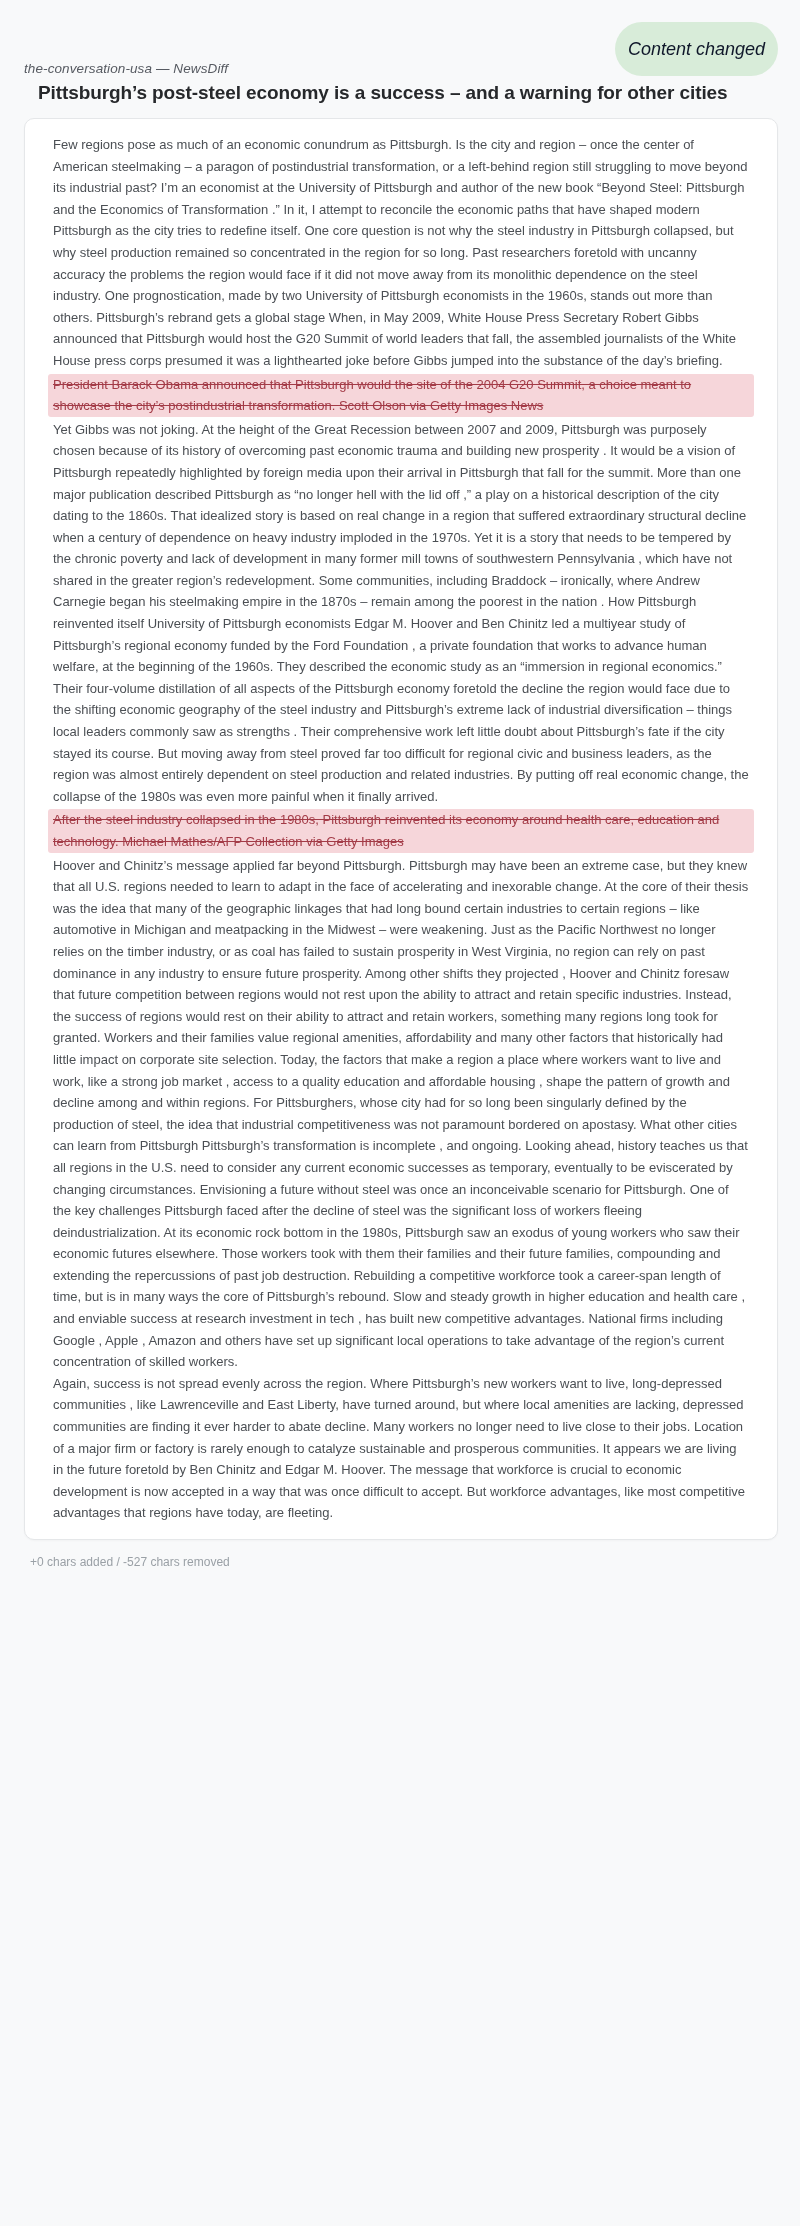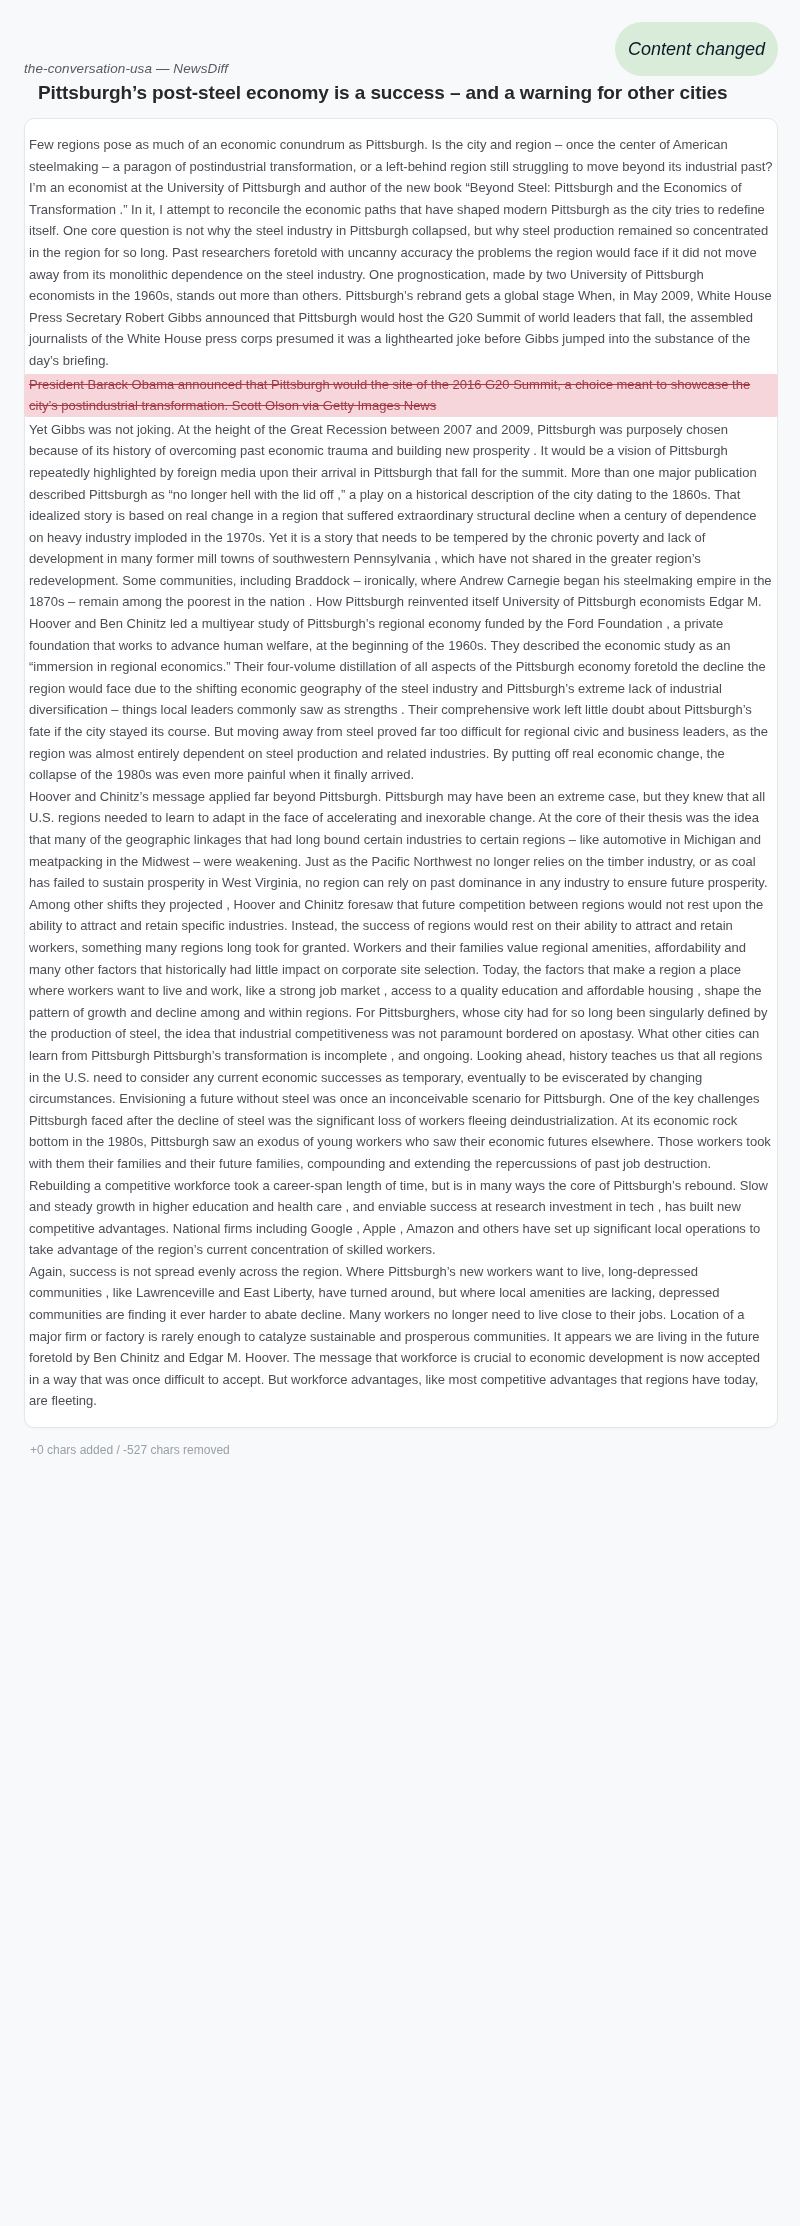--- a/index.html
+++ b/index.html
@@ -41,21 +41,21 @@
     font-size: 19px;
     font-weight: 700;
     color: #26282b;
     margin: 0 0 14px 14px;
     letter-spacing: -0.1px;
   }
   .diff-card {
     background: #ffffff;
     border: 1px solid #e5e7e9;
     border-radius: 10px;
-    padding: 15px 4px;
+    padding: 15px 28px;
     box-shadow: 0 1px 2px rgba(0,0,0,0.03);
   }
   .diff-card .diff-paragraph {
     margin: 0;
     font-size: 13px;
     line-height: 21.6px;
     color: #4b4f54;
   }
   .removed-block {
     background: #f6d6da;
@@ -80,21 +80,22 @@
 
   <div class="header-row">
     <span class="source-label">the-conversation-usa — NewsDiff</span>
     <span class="status-badge">Content changed</span>
   </div>
 
   <h1 class="page-title">Pittsburgh’s post-steel economy is a success – and a warning for other cities</h1>
 
   <div class="diff-card">
     <p class="diff-paragraph">Few regions pose as much of an economic conundrum as Pittsburgh. Is the city and region – once the center of American steelmaking – a paragon of postindustrial transformation, or a left-behind region still struggling to move beyond its industrial past? I’m an economist at the University of Pittsburgh and author of the new book “Beyond Steel: Pittsburgh and the Economics of Transformation .” In it, I attempt to reconcile the economic paths that have shaped modern Pittsburgh as the city tries to redefine itself. One core question is not why the steel industry in Pittsburgh collapsed, but why steel production remained so concentrated in the region for so long. Past researchers foretold with uncanny accuracy the problems the region would face if it did not move away from its monolithic dependence on the steel industry. One prognostication, made by two University of Pittsburgh economists in the 1960s, stands out more than others. Pittsburgh’s rebrand gets a global stage When, in May 2009, White House Press Secretary Robert Gibbs announced that Pittsburgh would host the G20 Summit of world leaders that fall, the assembled journalists of the White House press corps presumed it was a lighthearted joke before Gibbs jumped into the substance of the day’s briefing.</p>
-    <div class="removed-block">President Barack Obama announced that Pittsburgh would the site of the 2016 G20 Summit, a choice meant to showcase the city’s postindustrial transformation. Scott Olson via Getty Images News</div>
+    <div class="removed-block">President Barack Obama announced that Pittsburgh would the site of the 2004 G20 Summit, a choice meant to showcase the city’s postindustrial transformation. Scott Olson via Getty Images News</div>
     <p class="diff-paragraph">Yet Gibbs was not joking. At the height of the Great Recession between 2007 and 2009, Pittsburgh was purposely chosen because of its history of overcoming past economic trauma and building new prosperity . It would be a vision of Pittsburgh repeatedly highlighted by foreign media upon their arrival in Pittsburgh that fall for the summit. More than one major publication described Pittsburgh as “no longer hell with the lid off ,” a play on a historical description of the city dating to the 1860s. That idealized story is based on real change in a region that suffered extraordinary structural decline when a century of dependence on heavy industry imploded in the 1970s. Yet it is a story that needs to be tempered by the chronic poverty and lack of development in many former mill towns of southwestern Pennsylvania , which have not shared in the greater region’s redevelopment. Some communities, including Braddock – ironically, where Andrew Carnegie began his steelmaking empire in the 1870s – remain among the poorest in the nation . How Pittsburgh reinvented itself University of Pittsburgh economists Edgar M. Hoover and Ben Chinitz led a multiyear study of Pittsburgh’s regional economy funded by the Ford Foundation , a private foundation that works to advance human welfare, at the beginning of the 1960s. They described the economic study as an “immersion in regional economics.” Their four-volume distillation of all aspects of the Pittsburgh economy foretold the decline the region would face due to the shifting economic geography of the steel industry and Pittsburgh’s extreme lack of industrial diversification – things local leaders commonly saw as strengths . Their comprehensive work left little doubt about Pittsburgh’s fate if the city stayed its course. But moving away from steel proved far too difficult for regional civic and business leaders, as the region was almost entirely dependent on steel production and related industries. By putting off real economic change, the collapse of the 1980s was even more painful when it finally arrived.</p>
+    <div class="removed-block">After the steel industry collapsed in the 1980s, Pittsburgh reinvented its economy around health care, education and technology. Michael Mathes/AFP Collection via Getty Images</div>
     <p class="diff-paragraph">Hoover and Chinitz’s message applied far beyond Pittsburgh. Pittsburgh may have been an extreme case, but they knew that all U.S. regions needed to learn to adapt in the face of accelerating and inexorable change. At the core of their thesis was the idea that many of the geographic linkages that had long bound certain industries to certain regions – like automotive in Michigan and meatpacking in the Midwest – were weakening. Just as the Pacific Northwest no longer relies on the timber industry, or as coal has failed to sustain prosperity in West Virginia, no region can rely on past dominance in any industry to ensure future prosperity. Among other shifts they projected , Hoover and Chinitz foresaw that future competition between regions would not rest upon the ability to attract and retain specific industries. Instead, the success of regions would rest on their ability to attract and retain workers, something many regions long took for granted. Workers and their families value regional amenities, affordability and many other factors that historically had little impact on corporate site selection. Today, the factors that make a region a place where workers want to live and work, like a strong job market , access to a quality education and affordable housing , shape the pattern of growth and decline among and within regions. For Pittsburghers, whose city had for so long been singularly defined by the production of steel, the idea that industrial competitiveness was not paramount bordered on apostasy. What other cities can learn from Pittsburgh Pittsburgh’s transformation is incomplete , and ongoing. Looking ahead, history teaches us that all regions in the U.S. need to consider any current economic successes as temporary, eventually to be eviscerated by changing circumstances. Envisioning a future without steel was once an inconceivable scenario for Pittsburgh. One of the key challenges Pittsburgh faced after the decline of steel was the significant loss of workers fleeing deindustrialization. At its economic rock bottom in the 1980s, Pittsburgh saw an exodus of young workers who saw their economic futures elsewhere. Those workers took with them their families and their future families, compounding and extending the repercussions of past job destruction. Rebuilding a competitive workforce took a career-span length of time, but is in many ways the core of Pittsburgh’s rebound. Slow and steady growth in higher education and health care , and enviable success at research investment in tech , has built new competitive advantages. National firms including Google , Apple , Amazon and others have set up significant local operations to take advantage of the region’s current concentration of skilled workers.</p>
     <p class="diff-paragraph">Again, success is not spread evenly across the region. Where Pittsburgh’s new workers want to live, long-depressed communities , like Lawrenceville and East Liberty, have turned around, but where local amenities are lacking, depressed communities are finding it ever harder to abate decline. Many workers no longer need to live close to their jobs. Location of a major firm or factory is rarely enough to catalyze sustainable and prosperous communities. It appears we are living in the future foretold by Ben Chinitz and Edgar M. Hoover. The message that workforce is crucial to economic development is now accepted in a way that was once difficult to accept. But workforce advantages, like most competitive advantages that regions have today, are fleeting.</p>
   </div>
 
   <div class="footer-summary">+0 chars added / -527 chars removed</div>
 
 </div>
 
 </body></html>

